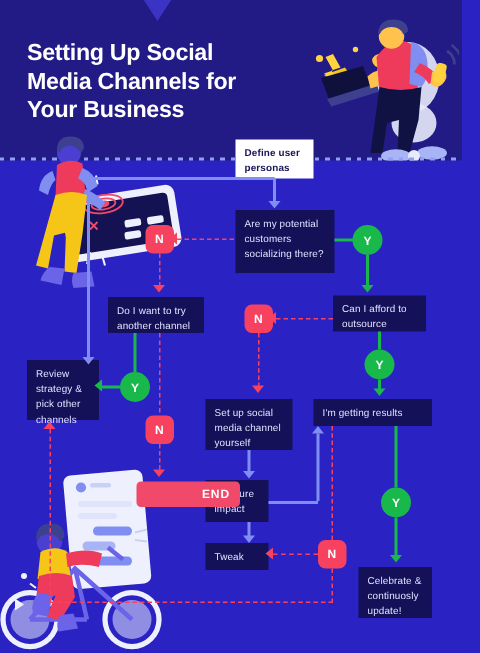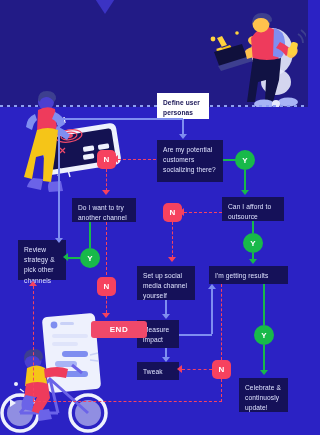--- a/index.html
+++ b/index.html
@@ -70,20 +70,21 @@
   .arw-u-red{border-left:4px solid transparent;border-right:4px solid transparent;border-bottom:5px solid #f6425f;}
   .arw-l-red{border-top:4px solid transparent;border-bottom:4px solid transparent;border-right:5px solid #f6425f;}
 </style>
 </head>
 <body>
 
 <div id="infographic">
 
   <div class="header">
     <div class="tri-dec"></div>
+    <div class="header-title">Setting Up Social Media Channels for Your Business</div>
 
     <svg class="ill-top" viewBox="0 0 100 104">
       <ellipse cx="66" cy="46" rx="21" ry="24" fill="#e8ebfb" opacity=".9"></ellipse>
       <ellipse cx="70" cy="76" rx="15" ry="13" fill="#e8ebfb" opacity=".9"></ellipse>
       <path d="M10 44 L24 39 L30 48 L20 52 Z" fill="#f5c518"></path>
       <path d="M16 30 l5 9 -6 2 6 10 -11 -8 6 -2 -5 -9z" fill="#ffd23f"></path>
       <circle cx="7" cy="33" r="2.4" fill="#ffd23f"></circle>
       <circle cx="31" cy="27" r="1.8" fill="#ffd23f"></circle>
       <path d="M8 46 L36 38 L42 54 L14 62 Z" fill="#10103c"></path>
       <path d="M12 60 L44 50 L47 55 L15 65 Z" fill="#3d3f8f"></path>
@@ -172,21 +173,21 @@
   <div class="node" style="left:137px;top:266px;width:58px;height:34px;">Set up social media channel yourself</div>
 
   <div class="node" style="left:209px;top:266px;width:79px;height:18px;">I'm getting results</div>
 
   <div class="node" style="left:137px;top:320px;width:42px;height:28px;">Measure impact</div>
 
   <div class="node" style="left:137px;top:362px;width:42px;height:18px;">Tweak</div>
 
   <div class="node" style="left:239px;top:378px;width:49px;height:34px;">Celebrate &amp; continuosly update!</div>
 
-  <div class="endbox" style="left:91px;top:321px;width:56px;height:17px;">END</div>
+  <div class="endbox" style="left:91px;top:321px;width:32px;height:17px;padding-left:37px;">END</div>
 
   <div class="badge" style="left:97px;top:150px;">N</div>
 
   <div class="badge" style="left:163px;top:203px;">N</div>
 
   <div class="badge" style="left:97px;top:277px;">N</div>
 
   <div class="badge" style="left:212px;top:360px;">N</div>
 
   <div class="ycirc" style="left:235px;top:150px;">Y</div>

